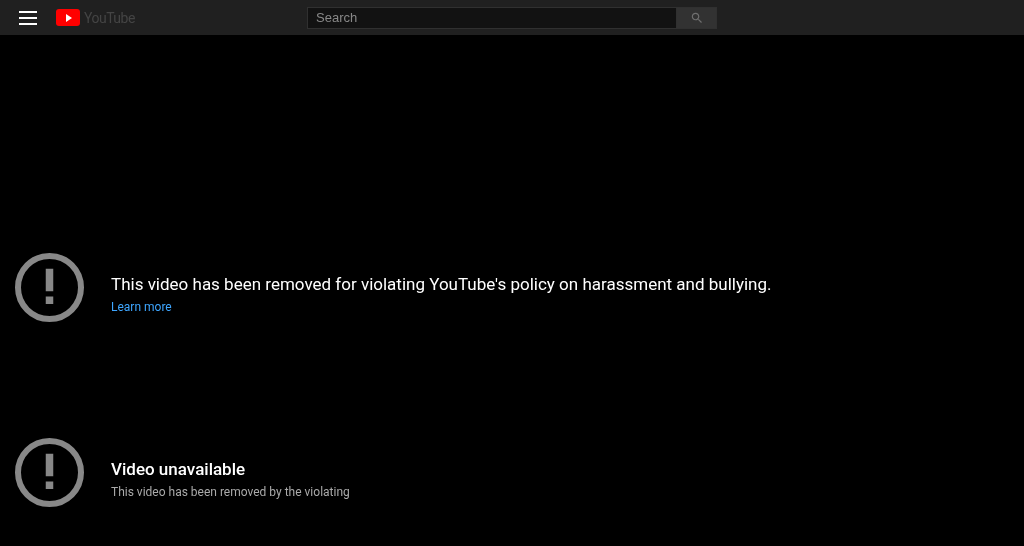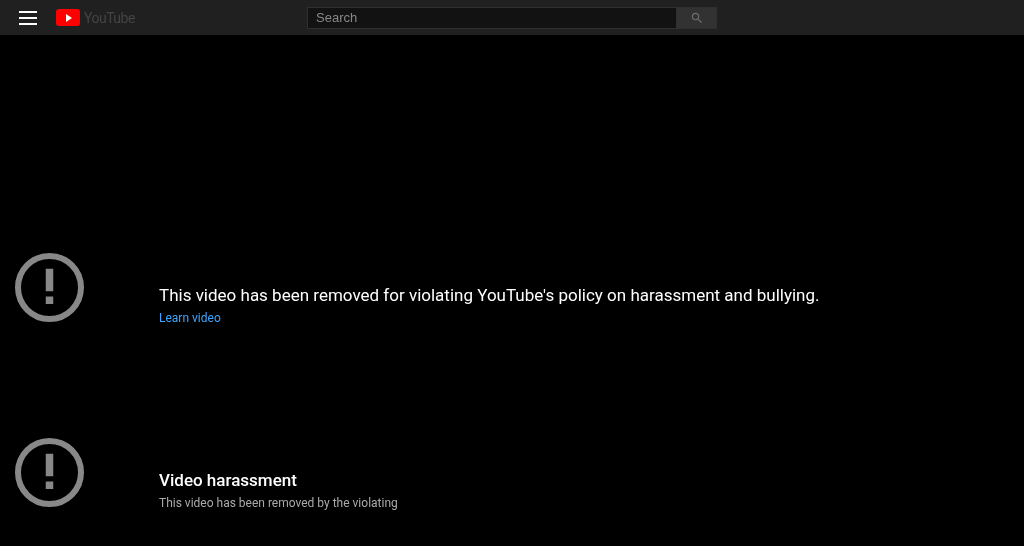--- a/index.html
+++ b/index.html
@@ -100,24 +100,23 @@
       cursor: pointer;
       display: flex;
       align-items: center;
       justify-content: center;
     }
     .content {
       padding-top: 215px;
     }
     .error-block {
       display: flex;
-      align-items: flex-end;
+      align-items: center;
       padding-left: 12px;
       margin-bottom: 110px;
-      gap: 48px;
     }
     .error-block.second {
       margin-bottom: 0;
     }
     .error-icon-wrapper {
       width: 75px;
       height: 75px;
       margin-right: 24px;
       flex-shrink: 0;
     }
@@ -178,30 +177,30 @@
   <div class="error-block">
     <div class="error-icon-wrapper">
       <svg class="error-icon" viewBox="0 0 100 100">
         <circle cx="50" cy="50" r="42" fill="none" stroke="#888888" stroke-width="8"></circle>
         <rect x="45" y="25" width="10" height="30" fill="#888888"></rect>
         <rect x="45" y="62" width="10" height="10" fill="#888888"></rect>
       </svg>
     </div>
     <div class="error-text">
       <div class="error-title">This video has been removed for violating YouTube's policy on harassment and bullying.</div>
-      <div class="error-link">Learn video</div>
+      <div class="error-link">Learn more</div>
     </div>
   </div>
 
   <div class="error-block second">
     <div class="error-icon-wrapper">
       <svg class="error-icon" viewBox="0 0 100 100">
         <circle cx="50" cy="50" r="42" fill="none" stroke="#888888" stroke-width="8"></circle>
         <rect x="45" y="25" width="10" height="30" fill="#888888"></rect>
         <rect x="45" y="62" width="10" height="10" fill="#888888"></rect>
       </svg>
     </div>
     <div class="error-text">
-      <div class="error-title bold">Video harassment</div>
+      <div class="error-title bold">Video unavailable</div>
       <div class="error-subtitle">This video has been removed by the violating</div>
     </div>
   </div>
 </div>
 
 </body></html>

